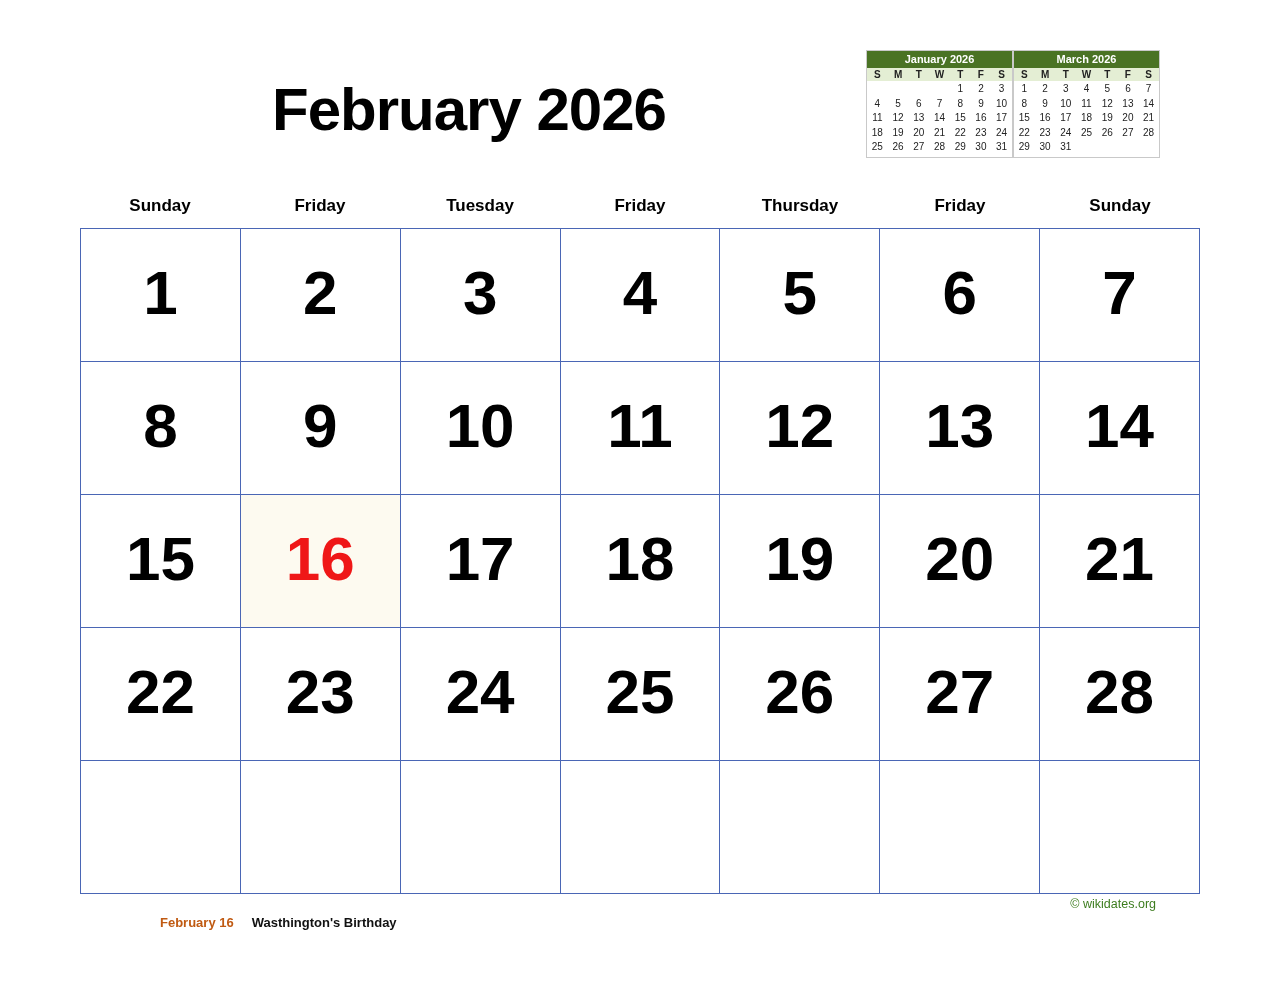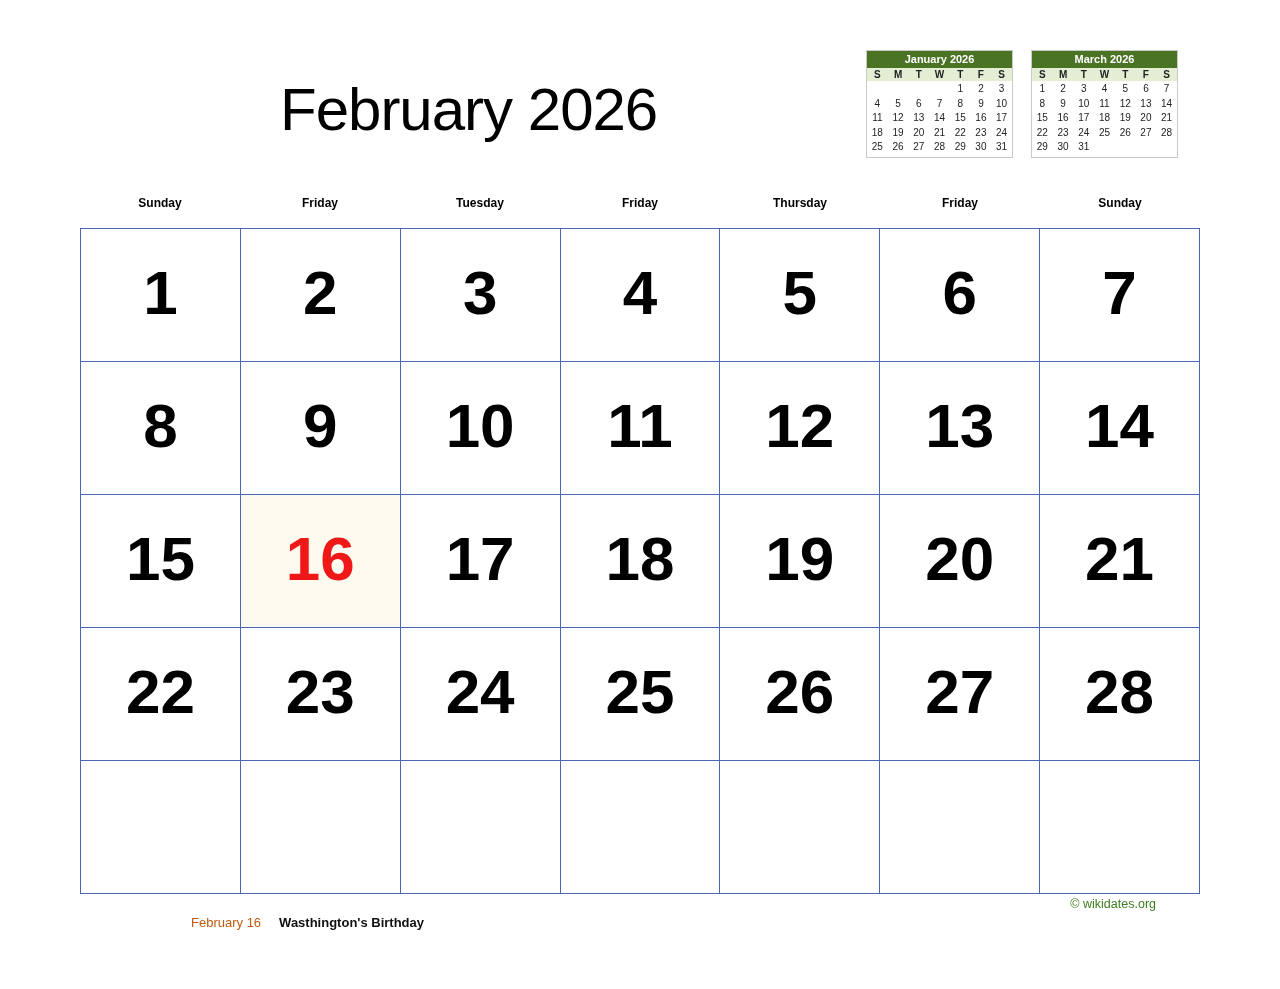--- a/index.html
+++ b/index.html
@@ -16,35 +16,34 @@
     overflow: hidden;
   }
 
   
   .header {
     position: relative;
     height: 170px;
   }
   .main-title {
     position: absolute;
-    left: 280px;
+    left: 272px;
     top: 80px;
     font-size: 60px;
-    font-weight: normal;
+    font-weight: bold;
     letter-spacing: -1px;
     line-height: 1;
   }
 
   
   .mini-wrap {
     position: absolute;
     top: 50px;
     left: 866px;
     display: flex;
-    gap: 18px;
   }
   .mini-cal {
     width: 145px;
     border: 1px solid #c9c9c9;
     background: #ffffff;
   }
   .mini-title {
     background: #4a7324;
     color: #ffffff;
     font-size: 11px;
@@ -80,21 +79,21 @@
   .dow-row {
     position: absolute;
     top: 196px;
     left: 80px;
     width: 1120px;
     display: grid;
     grid-template-columns: repeat(7, 1fr);
   }
   .dow-row div {
     text-align: center;
-    font-size: 12px;
+    font-size: 17px;
     font-weight: bold;
   }
 
   
   .cal-grid {
     position: absolute;
     top: 228px;
     left: 80px;
     width: 1120px;
     height: 666px;
@@ -140,24 +139,23 @@
   .events {
     position: absolute;
     top: 915px;
     left: 160px;
     font-size: 13px;
     display: flex;
     align-items: baseline;
   }
   .event-date {
     color: #c05a12;
-    font-weight: normal;
+    font-weight: bold;
     margin-right: 18px;
     white-space: nowrap;
-    margin-left: 31px;
   }
   .event-name {
     color: #111111;
     white-space: nowrap;
     font-weight: bold;
   }
 </style>
 </head>
 <body>
 

